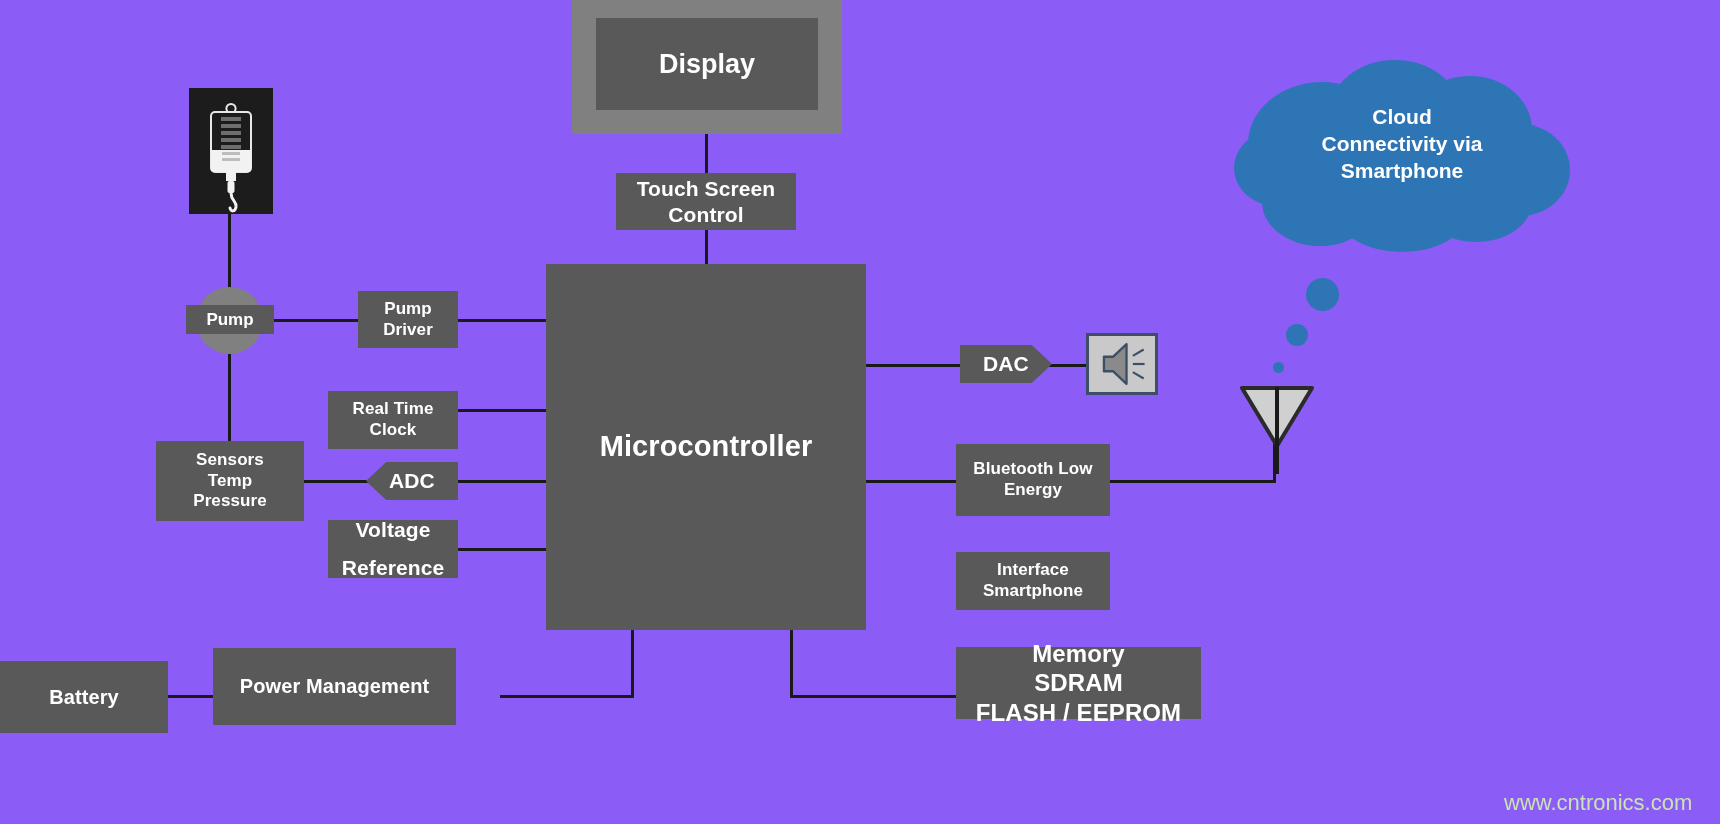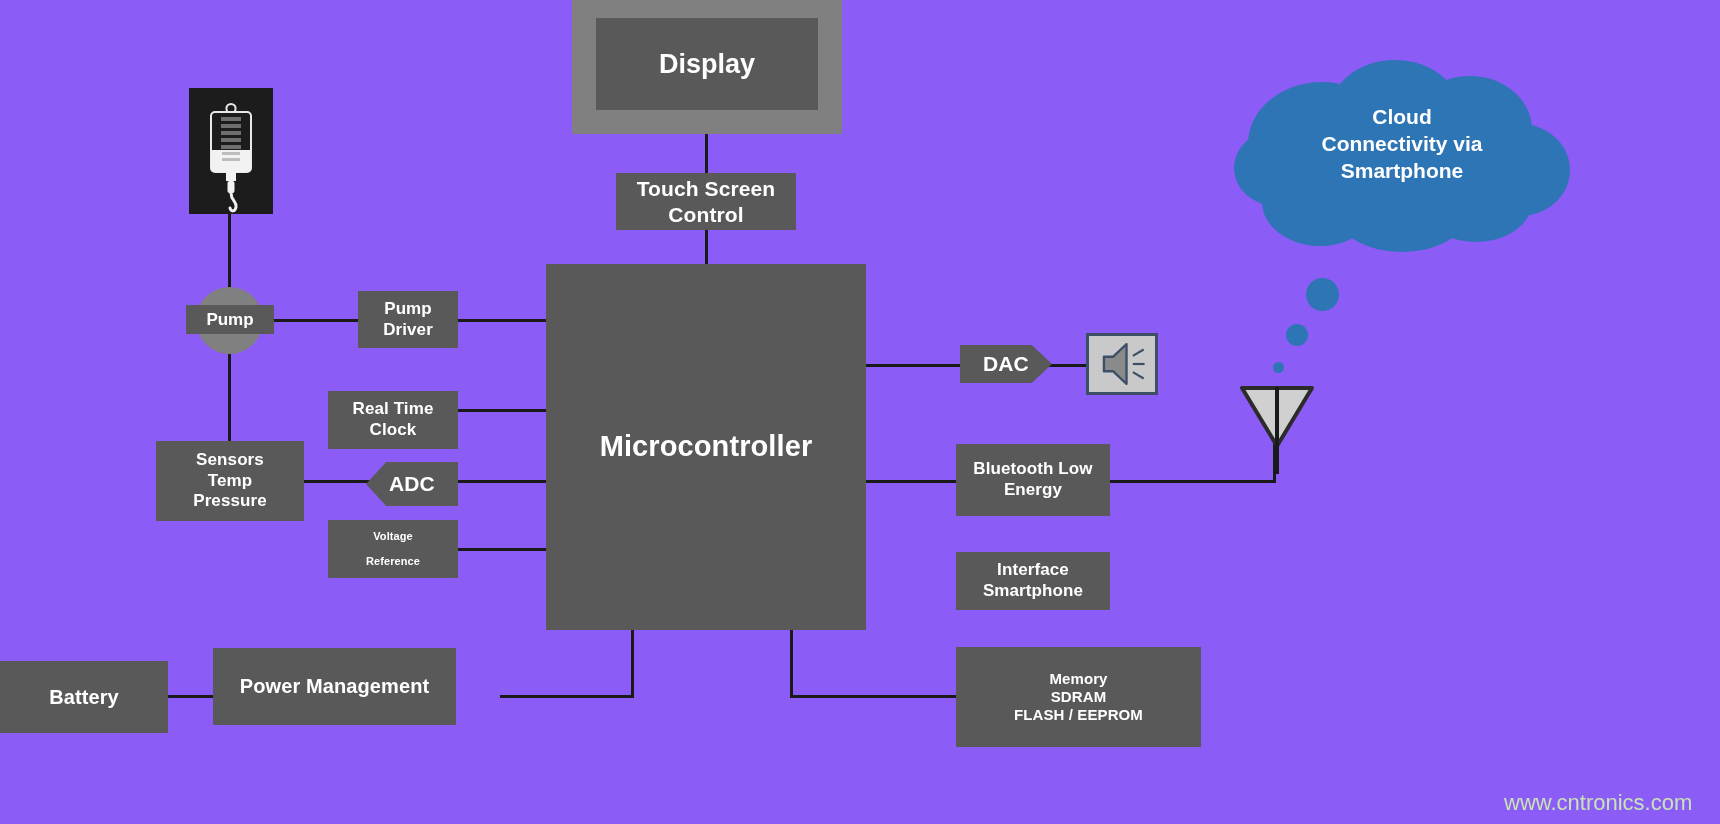--- a/index.html
+++ b/index.html
@@ -214,25 +214,25 @@
     <span>Real Time</span>
     <span>Clock</span>
   </div>
 
   <div class="blk" style="left:156px; top:441px; width:148px; height:80px; font-size:17px;">
     <span>Sensors</span>
     <span>Temp</span>
     <span>Pressure</span>
   </div>
 
-  <div class="blk arrow-left" style="left:366px; top:462px; width:92px; height:44px; font-size:21px;">
+  <div class="blk arrow-left" style="left:366px; top:462px; width:92px; height:38px; font-size:21px;">
     <span>ADC</span>
   </div>
 
-  <div class="blk" style="left:328px; top:520px; width:130px; height:58px; font-size:11px;gap:12px;">
+  <div class="blk" style="left:328px; top:520px; width:130px; height:58px; font-size:21px;gap:12px;">
     <span>Voltage</span>
     <span>Reference</span>
   </div>
 
   <div class="blk arrow-right" style="left:960px; top:345px; width:92px; height:38px; font-size:21px;">
     <span>DAC</span>
   </div>
 
   <div id="speaker-icon" style="left:1086px; top:333px; width:72px; height:62px;">
     <svg viewBox="0 0 72 62" width="66" height="56" style="margin:0;" aria-hidden="true">
@@ -254,21 +254,21 @@
   </div>
 
   <div class="blk" style="left:0px; top:661px; width:168px; height:72px; font-size:20px;">
     <span>Battery</span>
   </div>
 
   <div class="blk" style="left:213px; top:648px; width:243px; height:77px; font-size:20px;">
     <span>Power Management</span>
   </div>
 
-  <div class="blk" style="left:956px; top:647px; width:245px; height:100px; font-size:15px;">
+  <div class="blk" style="left:956px; top:647px; width:245px; height:72px; font-size:24px;">
     <span>Memory</span>
     <span>SDRAM</span>
     <span>FLASH / EEPROM</span>
   </div>
 
   <div id="antenna" style="left:1238px; top:380px; width:78px; height:95px;">
     <svg viewBox="0 0 78 95" width="78" height="95" aria-hidden="true">
       <path d="M4 8 L74 8 L39 66 Z" fill="#d0d0d0" stroke="#2b2b2b" stroke-width="4" stroke-linejoin="round"></path>
       <line x1="39" y1="7" x2="39" y2="94" stroke="#1a1a1a" stroke-width="4"></line>
     </svg>

